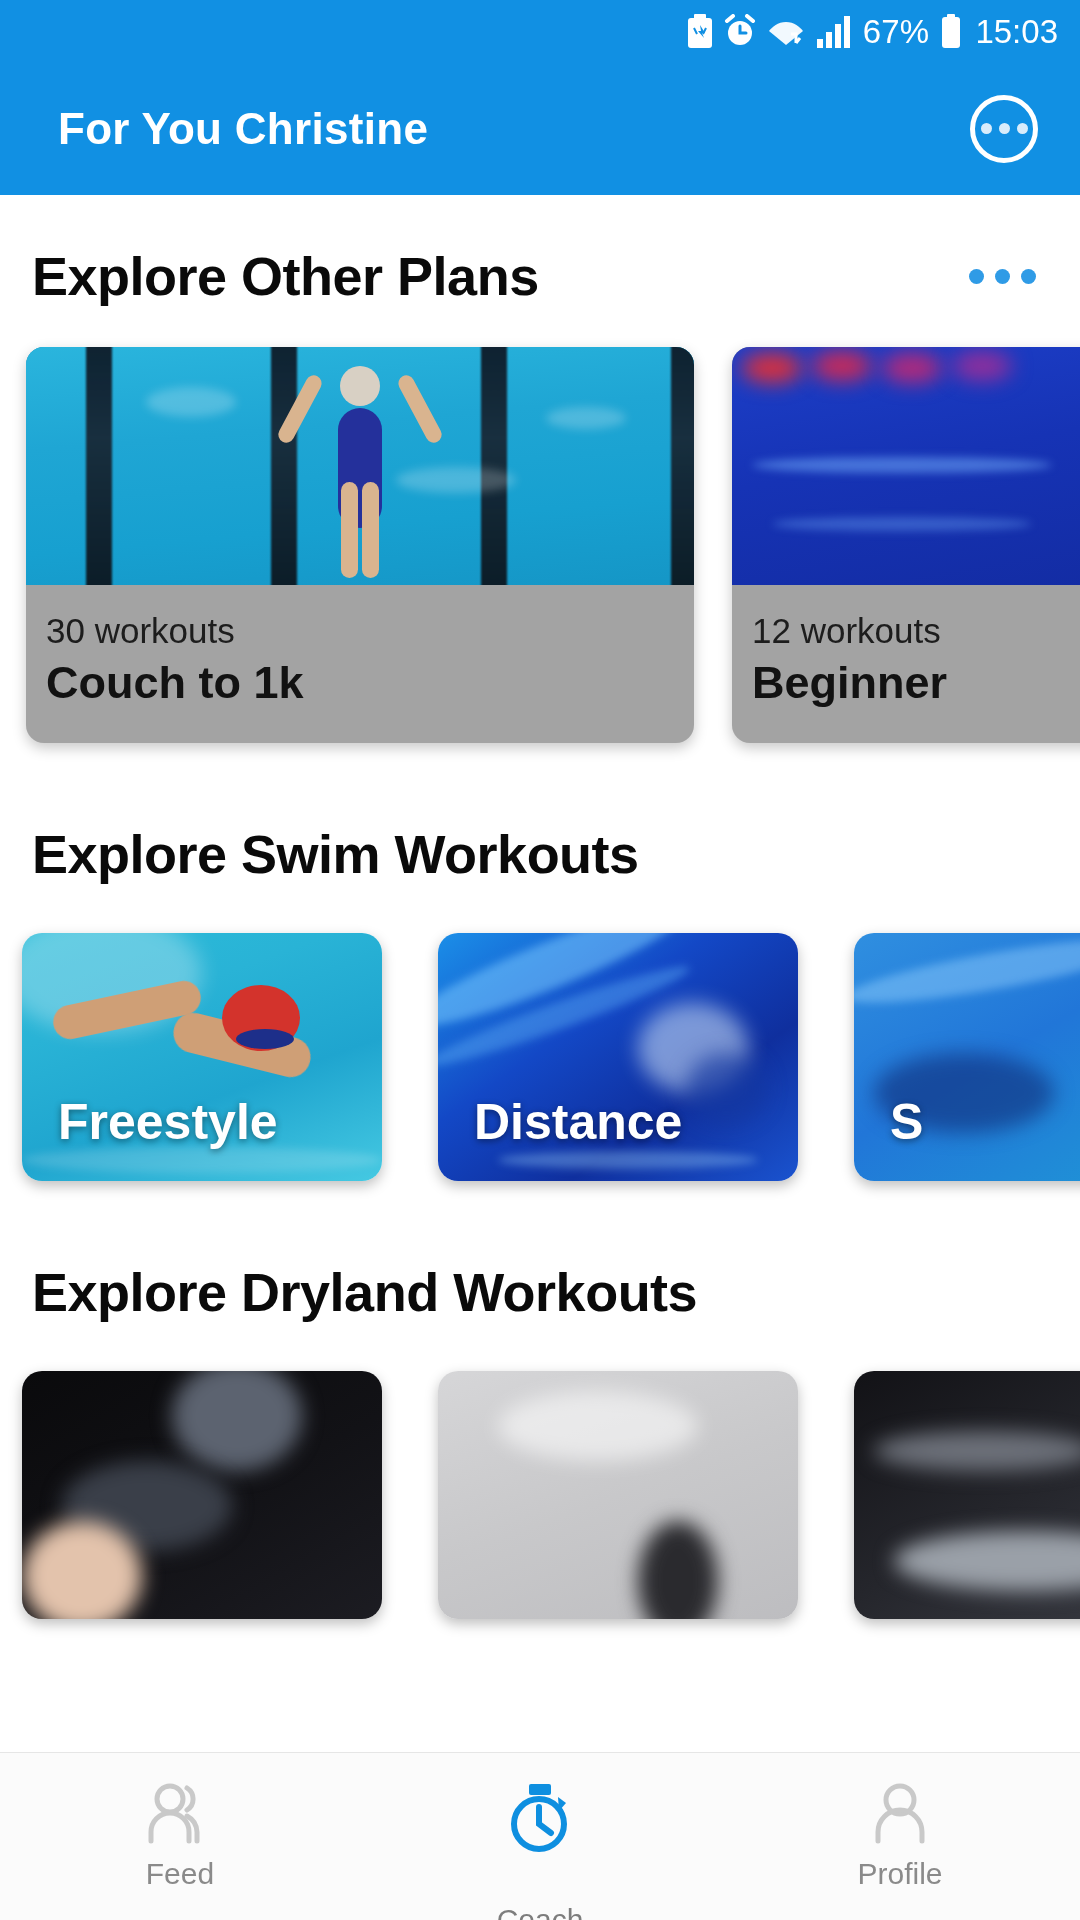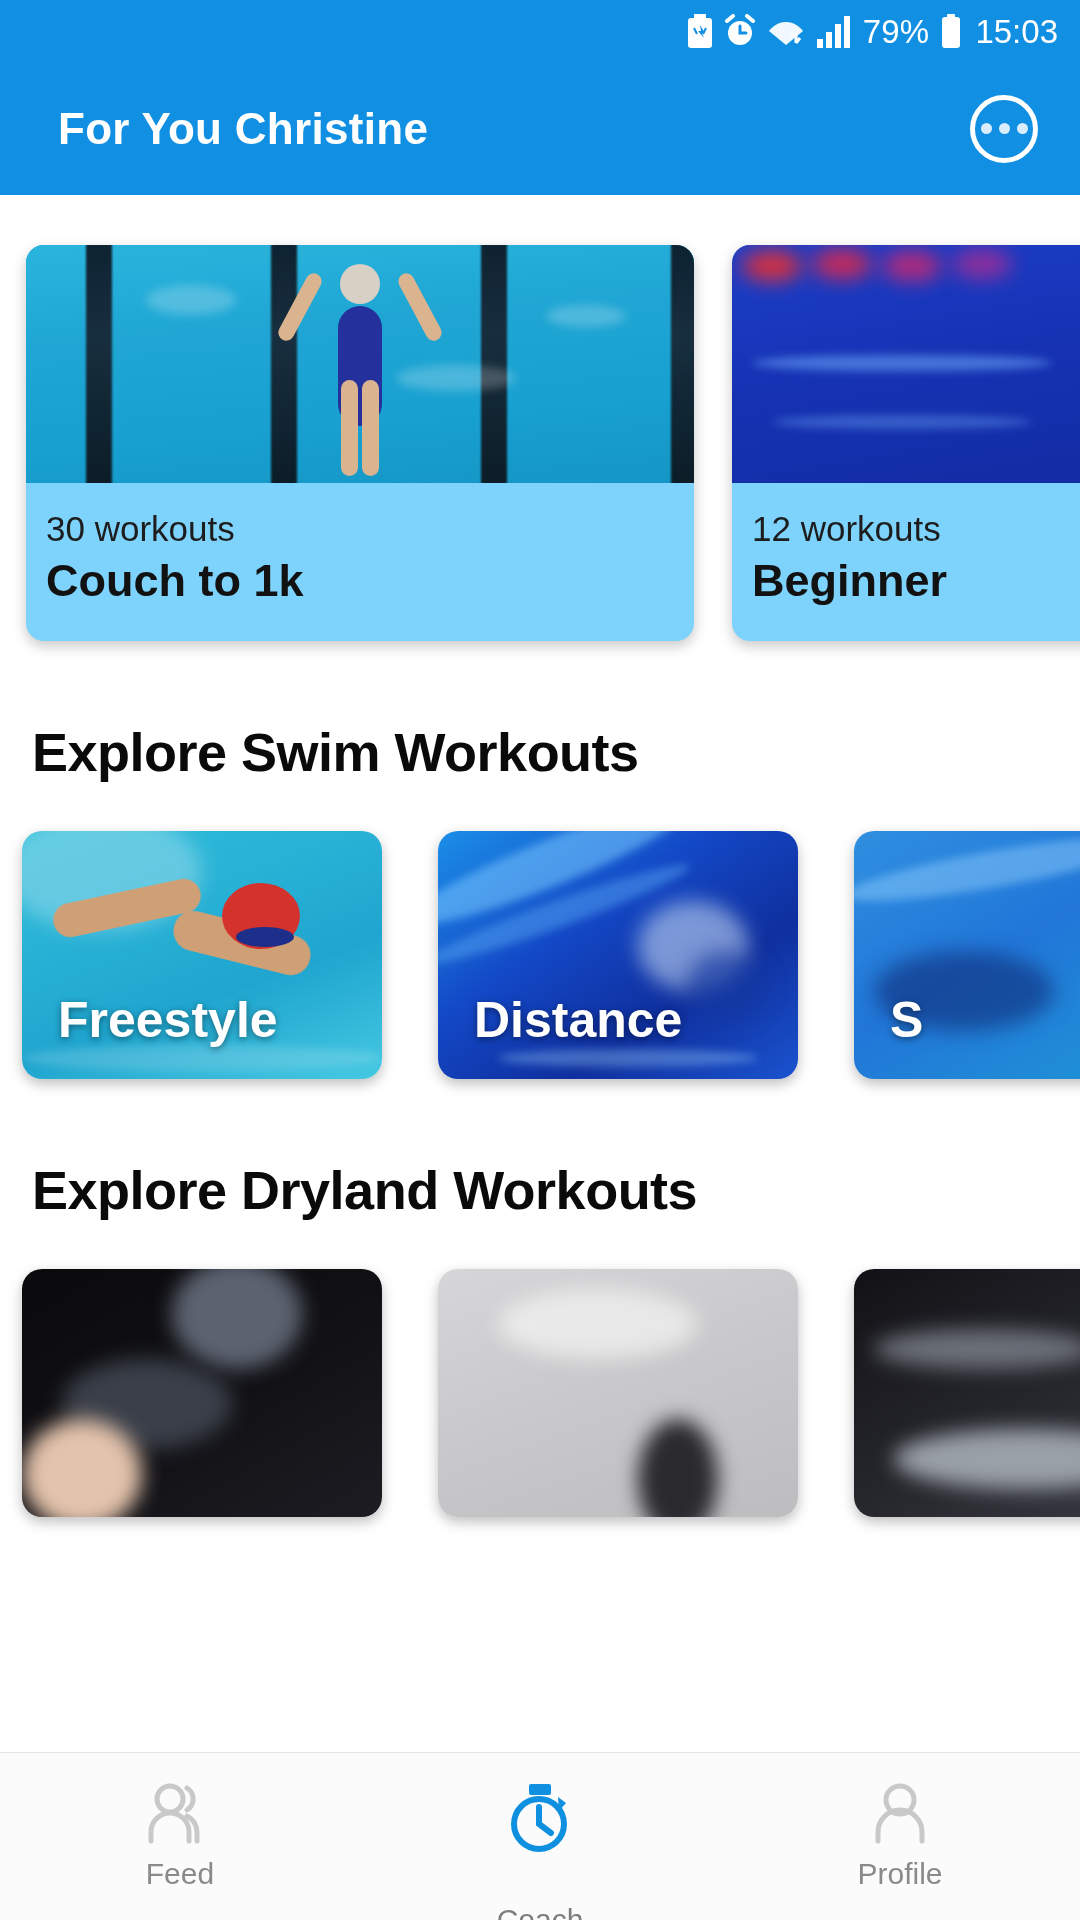--- a/index.html
+++ b/index.html
@@ -43,21 +43,21 @@
     display:flex;align-items:center;justify-content:space-between;
     padding:0 44px 0 32px;
   }
   .section-title{font-size:54px;font-weight:bold;color:#0a0a0a;letter-spacing:-.5px;}
   .section-more{display:flex;gap:11px;align-items:center;}
   .section-more i{width:15px;height:15px;border-radius:50%;background:#2f9be6;display:block;}
 
   
   .plan-row{display:flex;gap:38px;padding-left:26px;margin-top:40px;}
   .plan-card{
-    flex:0 0 auto;width:668px;background:#7dd3fc;border-radius:18px;
+    flex:0 0 auto;width:668px;background:#a3a3a3;border-radius:18px;
     box-shadow:0 5px 14px rgba(0,0,0,.22);overflow:hidden;
   }
   .plan-img{height:238px;width:100%;position:relative;overflow:hidden;background:#17a6d8;}
   .plan-body{padding:26px 20px 34px 20px;}
   .plan-sub{font-size:35px;color:#1d1d1d;font-weight:400;margin-bottom:6px;}
   .plan-name{font-size:45px;color:#121212;font-weight:700;white-space:nowrap;}
 
   
   .pool{position:absolute;inset:0;background:
      linear-gradient(175deg,#2ab5dd 0%,#1fa6d4 35%,#17a0d0 70%,#1596c6 100%);}
@@ -125,41 +125,49 @@
     <svg class="sb-ico" width="38" height="34" viewBox="0 0 38 34">
       <path d="M19 8 C11 8 5 13 2 17 L19 31 L36 17 C33 13 27 8 19 8 Z" fill="#fff" opacity=".95"></path>
       <path d="M24 20 l5 0 l0 9 M29 29 l4 -5" stroke="#fff" stroke-width="3" fill="none"></path>
     </svg>
     <svg class="sb-ico" width="36" height="34" viewBox="0 0 36 34">
       <rect x="1" y="25" width="6" height="9" fill="#fff"></rect>
       <rect x="10" y="18" width="6" height="16" fill="#fff"></rect>
       <rect x="19" y="10" width="6" height="24" fill="#fff"></rect>
       <rect x="28" y="2" width="6" height="32" fill="#fff"></rect>
     </svg>
-    <span class="sb-text">79%</span>
+    <span class="sb-text">67%</span>
     <svg class="sb-ico" width="22" height="34" viewBox="0 0 22 34">
       <rect x="7" y="0" width="8" height="4" rx="1" fill="#fff"></rect>
       <rect x="2" y="3" width="18" height="31" rx="3" fill="#fff"></rect>
     </svg>
     <span class="sb-time">15:03</span>
   </div>
 </div>
 
 <div class="app-bar">
   <div class="app-title">For You Christine</div>
   <div class="overflow-btn">
     <i></i>
     <i></i>
     <i></i>
   </div>
 </div>
 
 <div class="content">
 
   <div style="margin-top:50px;">
+    <div class="section-head">
+      <div class="section-title">Explore Other Plans</div>
+      <div class="section-more">
+        <i></i>
+        <i></i>
+        <i></i>
+      </div>
+    </div>
 
     <div class="plan-row">
 
       <div class="plan-card">
         <div class="plan-img">
           <div class="pool"></div>
           <div class="lane" style="left:60px;"></div>
           <div class="lane" style="left:245px;"></div>
           <div class="lane" style="left:455px;"></div>
           <div class="lane" style="left:645px;"></div>

